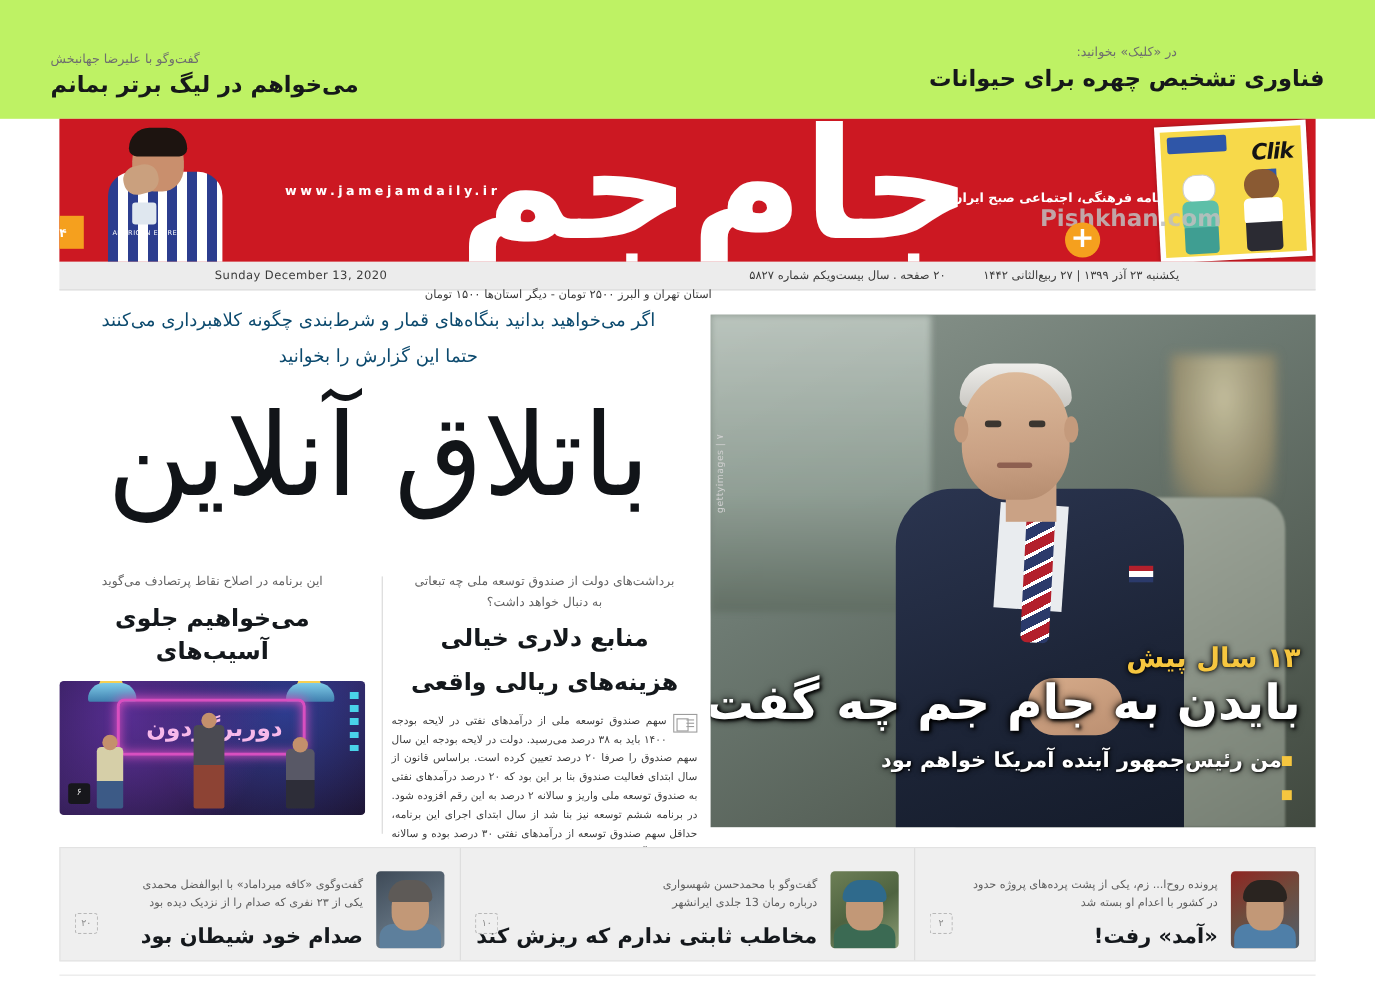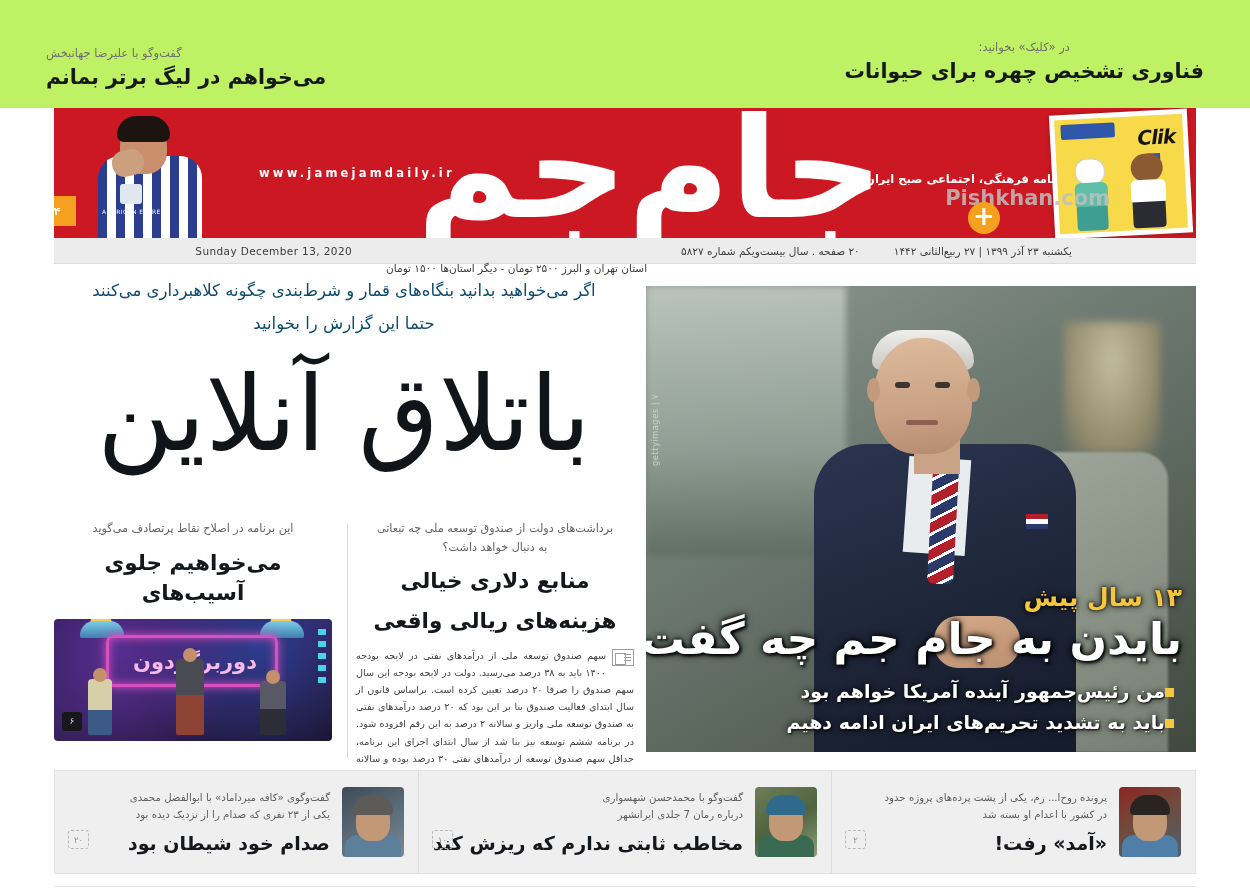--- a/index.html
+++ b/index.html
@@ -696,21 +696,21 @@
     border: 1px solid #e2e2e2;
     display: flex;
     direction: rtl;
   }
   .bcell {
     position: relative;
     flex: 1;
     padding: 11px 14px 11px 14px;
     display: flex;
     flex-direction: row;
-    align-items: center;
+    align-items: flex-end;
     direction: rtl;
   }
   .bcell + .bcell { border-right: 1px solid #dcdcdc; }
 
   .bthumb {
     width: 62px; height: 70px;
     flex: 0 0 62px;
     border-radius: 4px;
     overflow: hidden;
     position: relative;
@@ -931,21 +931,21 @@
       <div class="biden-credit">gettyimages | ۷</div>
 
       <div class="biden-overlay">
         <div class="biden-kicker">۱۳ سال پیش</div>
         <div class="biden-title">بایدن به جام جم چه گفت؟</div>
         <div class="biden-bullets">
           <div class="biden-bullet">
             <span class="bullet-dot"></span><span>من رئیس‌جمهور آینده آمریکا خواهم بود</span>
           </div>
           <div class="biden-bullet">
-            <span class="bullet-dot"></span><span>باید به تشدید تحریم‌های ایران ادامه دهیم</span>
+            <span class="bullet-dot"></span>
           </div>
         </div>
       </div>
     </div>
 
   </div>
 
   <div class="bottom-strip">
 
     <div class="bcell">
@@ -963,21 +963,21 @@
     </div>
 
     <div class="bcell">
       <div class="bthumb bthumb-b">
         <div class="bshoulders bsh-b"></div>
         <div class="bface"></div>
         <div class="bhair bhair-b"></div>
       </div>
       <div class="btext">
         <div class="bkicker">گفت‌وگو با محمدحسن شهسواری</div>
-        <div class="bkicker">درباره رمان 7 جلدی ایرانشهر</div>
+        <div class="bkicker">درباره رمان 13 جلدی ایرانشهر</div>
         <div class="btitle">مخاطب ثابتی ندارم که ریزش کند</div>
       </div>
       <div class="bbadge">۱۰</div>
     </div>
 
     <div class="bcell">
       <div class="bthumb bthumb-c">
         <div class="bshoulders bsh-c"></div>
         <div class="bface"></div>
         <div class="bhair bhair-c"></div>

